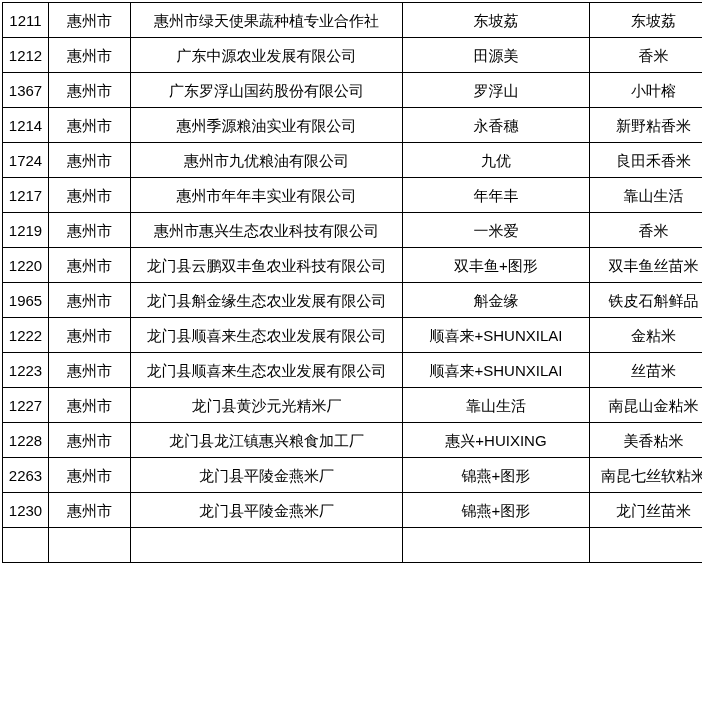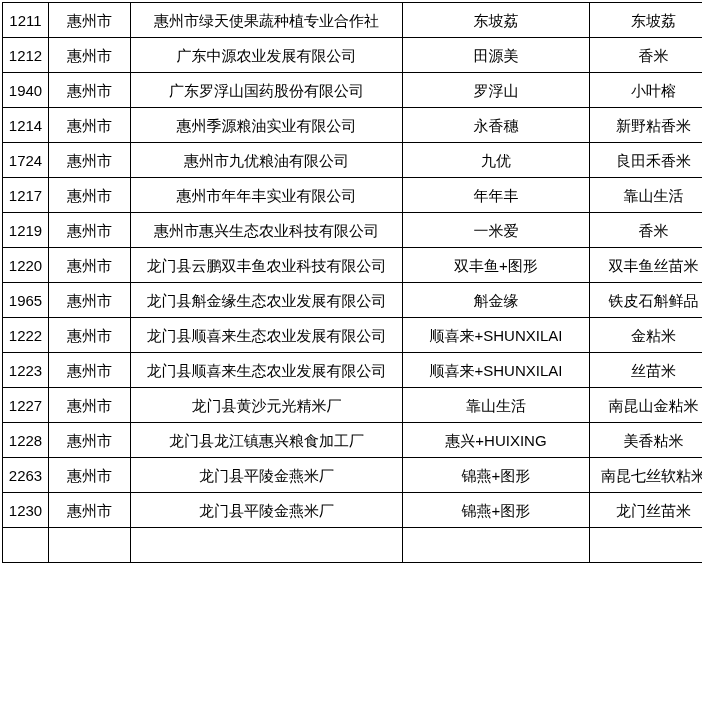--- a/index.html
+++ b/index.html
@@ -74,21 +74,21 @@
     <td class="c-product">东坡荔</td>
   </tr>
         <tr>
     <td class="c-id">1212</td>
     <td class="c-city">惠州市</td>
     <td class="c-company">广东中源农业发展有限公司</td>
     <td class="c-brand">田源美</td>
     <td class="c-product">香米</td>
   </tr>
         <tr>
-    <td class="c-id">1940</td>
+    <td class="c-id">1367</td>
     <td class="c-city">惠州市</td>
     <td class="c-company">广东罗浮山国药股份有限公司</td>
     <td class="c-brand">罗浮山</td>
     <td class="c-product">小叶榕</td>
   </tr>
         <tr>
     <td class="c-id">1214</td>
     <td class="c-city">惠州市</td>
     <td class="c-company">惠州季源粮油实业有限公司</td>
     <td class="c-brand">永香穗</td>

